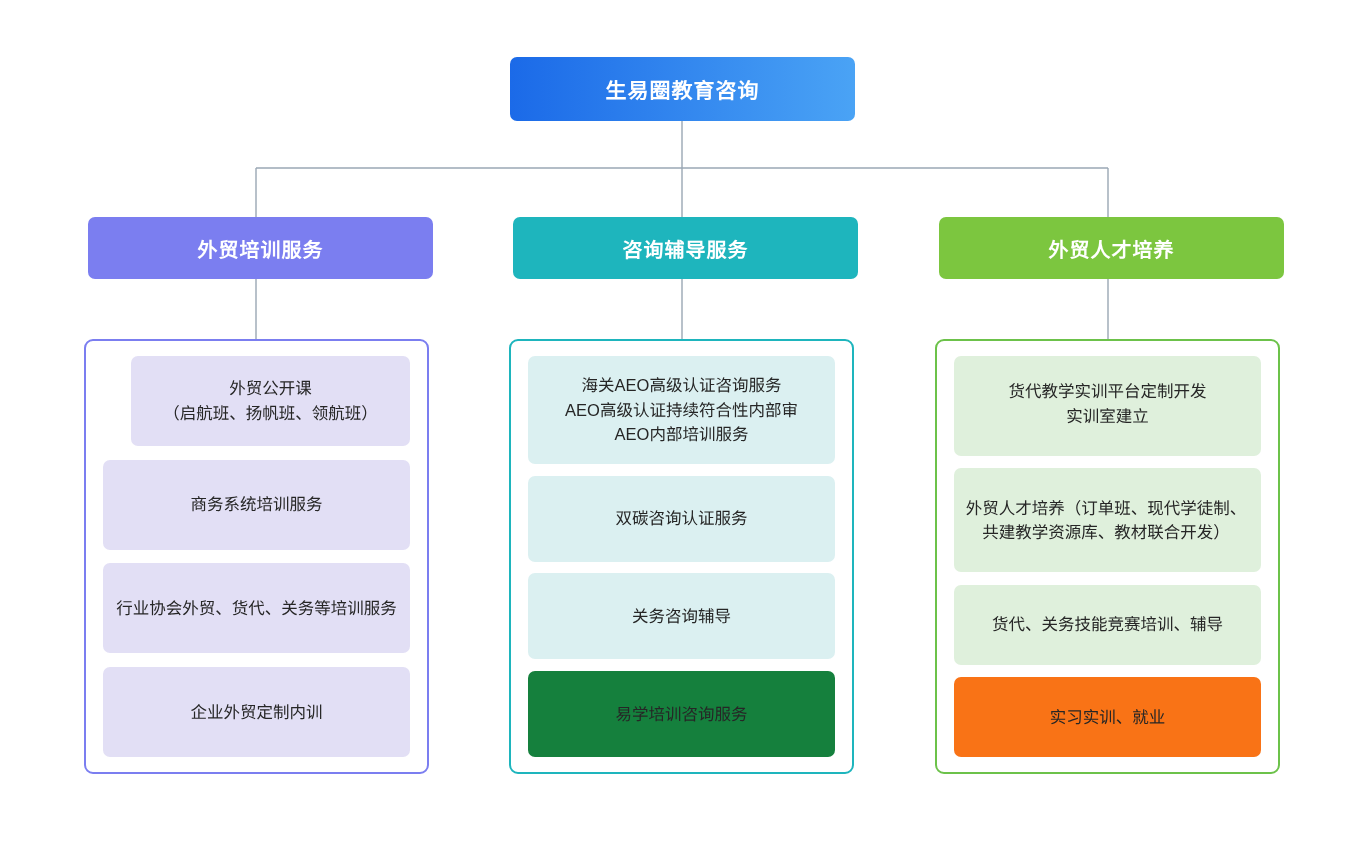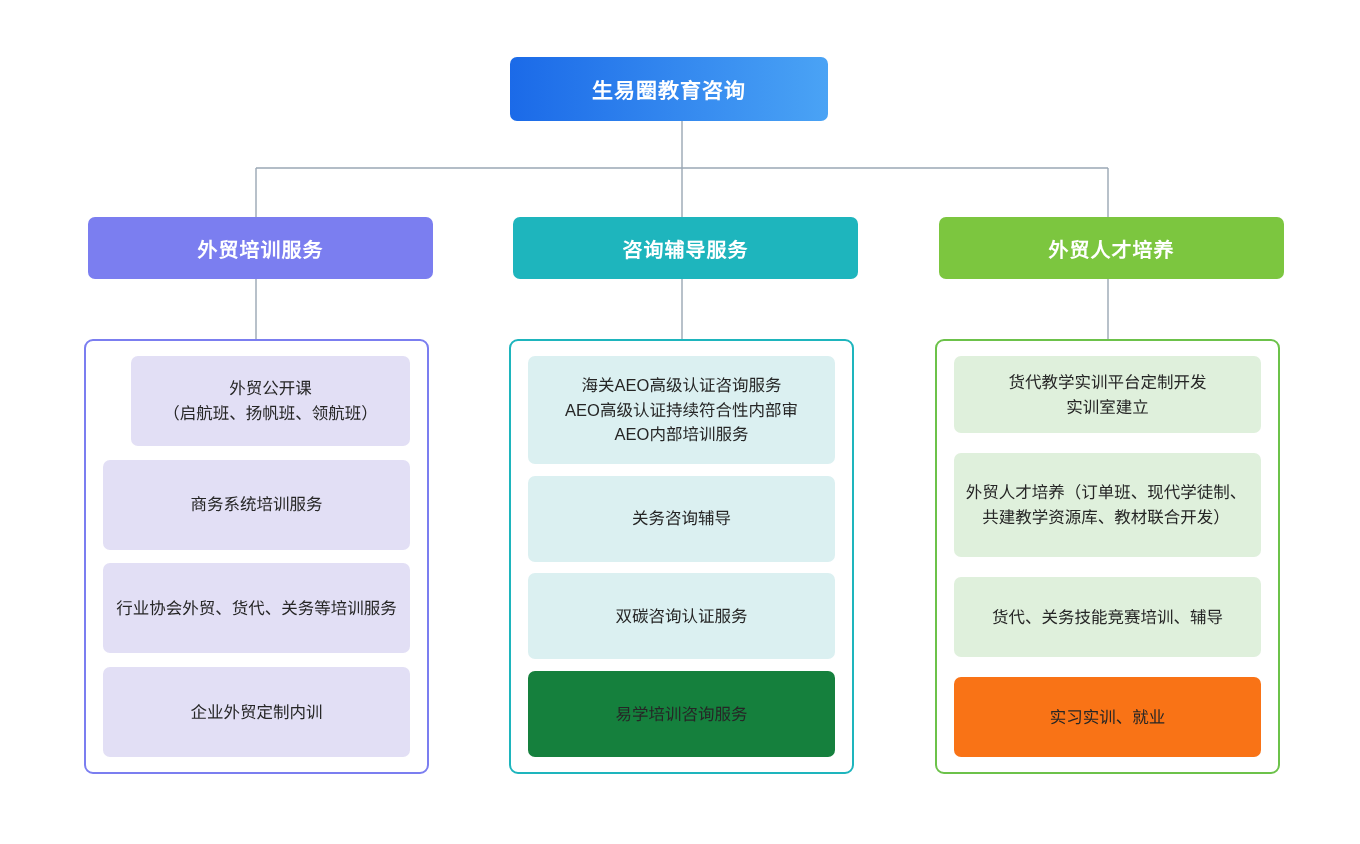--- a/index.html
+++ b/index.html
@@ -32,21 +32,21 @@
     width: 1360px;
     height: 844px;
     pointer-events: none;
   }
 
   
   .root-node {
     position: absolute;
     left: 510px;
     top: 57px;
-    width: 318px;
+    width: 345px;
     height: 64px;
     border-radius: 7px;
     display: flex;
     align-items: center;
     justify-content: center;
     color: #ffffff;
     font-size: 21px;
     font-weight: bold;
     letter-spacing: 1px;
   }
@@ -127,21 +127,21 @@
   .col-1 .item-card:nth-child(1) { height: 90px; margin-left: 28px; }
   .col-1 .item-card:nth-child(2) { height: 90px; }
   .col-1 .item-card:nth-child(3) { height: 90px; }
   .col-1 .item-card:nth-child(4) { height: 90px; }
 
   .col-2 .item-card:nth-child(1) { height: 108px; }
   .col-2 .item-card:nth-child(2) { height: 86px; }
   .col-2 .item-card:nth-child(3) { height: 86px; }
   .col-2 .item-card:nth-child(4) { height: 86px; }
 
-  .col-3 .item-card:nth-child(1) { height: 77px; }
+  .col-3 .item-card:nth-child(1) { height: 100px; font-family: Liberation Mono, monospace; }
   .col-3 .item-card:nth-child(2) { height: 104px; padding-left: 7px; }
   .col-3 .item-card:nth-child(3) { height: 80px; }
   .col-3 .item-card:nth-child(4) { height: 80px; }
 </style>
 </head>
 <body>
 
 <div id="chart-canvas">
 
   <svg class="connector-layer" viewBox="0 0 1360 844" width="1360" height="844" aria-hidden="true">
@@ -177,22 +177,22 @@
   </div>
 
   <div class="column col-2">
     <div class="cat-header" style="background: rgb(30, 181, 189);">
       <span>咨询辅导服务</span>
     </div>
     <div class="items-container" style="border-color: rgb(30, 181, 189);">
       <div class="item-card" style="background: rgb(219, 240, 241);">海关AEO高级认证咨询服务
 AEO高级认证持续符合性内部审
 AEO内部培训服务</div>
+      <div class="item-card" style="background: rgb(219, 240, 241);">双碳咨询认证服务</div>
       <div class="item-card" style="background: rgb(219, 240, 241);">关务咨询辅导</div>
-      <div class="item-card" style="background: rgb(219, 240, 241);">双碳咨询认证服务</div>
       <div class="item-card" style="background: #15803d;">易学培训咨询服务</div>
     </div>
   </div>
 
   <div class="column col-3">
     <div class="cat-header" style="background: rgb(124, 198, 63);">
       <span>外贸人才培养</span>
     </div>
     <div class="items-container" style="border-color: rgb(108, 194, 74);">
       <div class="item-card" style="background: rgb(223, 240, 220);">货代教学实训平台定制开发

